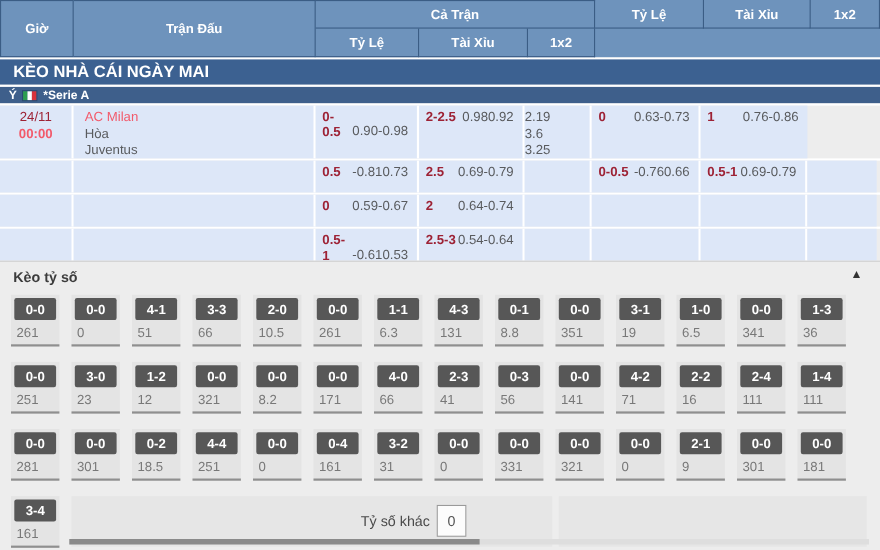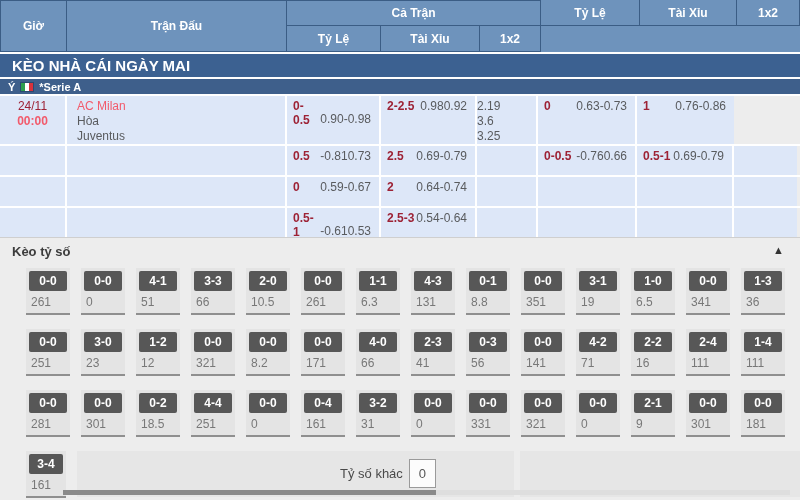--- a/index.html
+++ b/index.html
@@ -45,21 +45,21 @@
   .odds-cell { display: flex; justify-content: space-between; padding: 0 8px 0 6px; }
   .hc { color: #9d2235; font-weight: bold; }
   .ovals { display: flex; flex-direction: row; align-items: flex-end; line-height: 15px; }
   .x2col { display: flex; flex-direction: column; align-items: flex-start; padding-right: 9px; line-height: 15px; }
 
   
   .score-section { position: relative; background: #ededed; border-top: 1px solid #cfcfcf;
                    padding: 6px 0 0 0; height: 263px; }
   .score-title { font-size: 13px; font-weight: bold; color: #3c3c3c; padding-left: 12px; height: 20px; }
   .collapse { position: absolute; top: 6px; right: 16px; font-size: 11px; color: #333; cursor: pointer; }
-  .score-grid { padding-left: 26px; margin-top: 4px; }
+  .score-grid { padding-left: 10px; margin-top: 4px; }
   .score-row { display: flex; gap: 11px; margin-bottom: 14px; align-items: flex-start; }
   .score-cell { width: 44px; background: #e4e4e4; border-bottom: 2px solid #8f8f8f;
                 padding: 3px 0 1px 0; cursor: pointer; }
   .score-chip { margin: 0 3px; height: 20px; line-height: 20px; background: #575757; color: #fff;
                 font-size: 12px; font-weight: bold; text-align: center; border-radius: 2px; }
   .score-odds { font-size: 12px; color: #787878; padding: 4px 0 3px 5px; }
   .other-wrap { display: flex; gap: 6px; }
   .other-a { width: 437px; height: 46px; background: #e6e6e6; position: relative; }
   .other-b { width: 280px; height: 46px; background: #e6e6e6; }
   .other-inner { position: absolute; left: 263px; top: 8px; display: flex; align-items: center; gap: 6px; }

